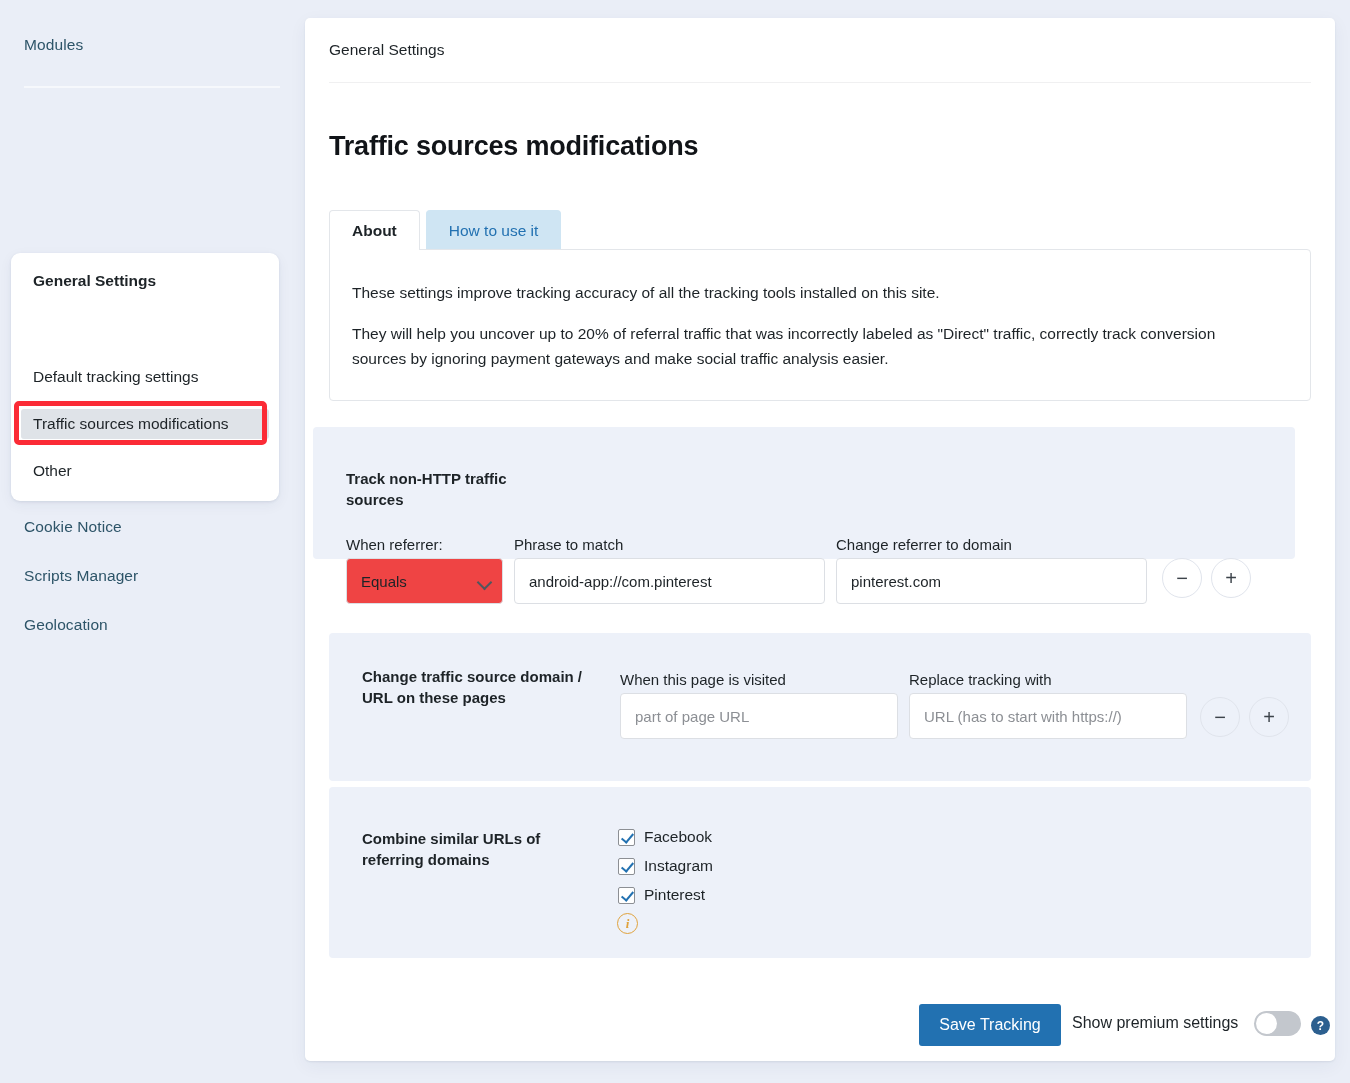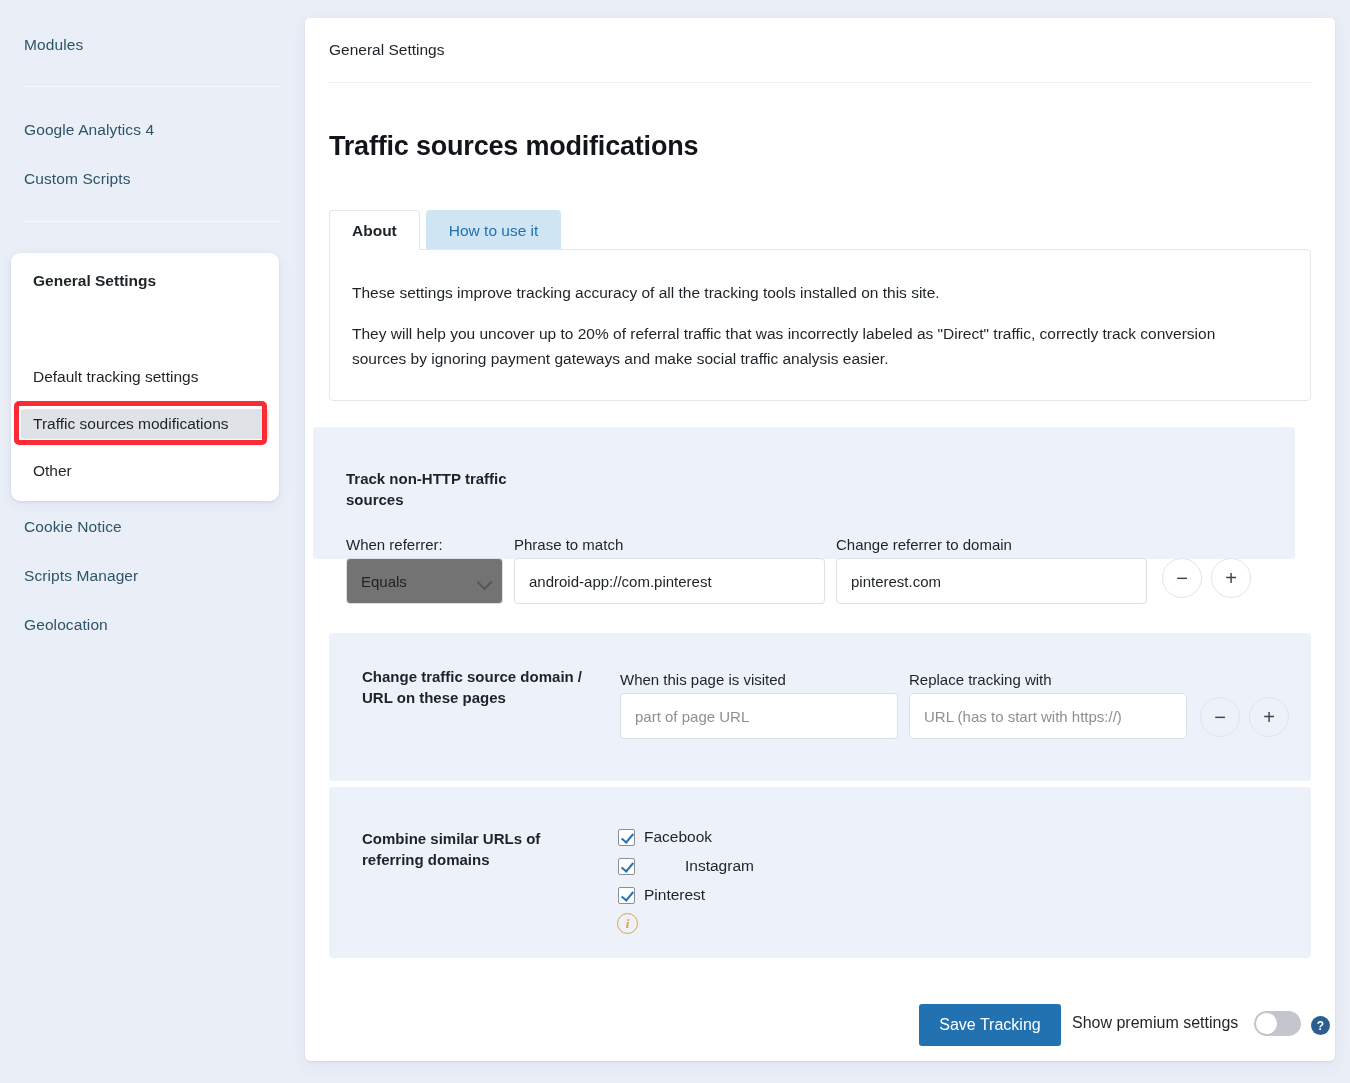--- a/index.html
+++ b/index.html
@@ -118,21 +118,21 @@
   .inp {
     position: absolute; background: #fff; border: 1px solid #dcdfe4;
     border-radius: 4px; font-family: "Liberation Sans", sans-serif;
     font-size: 15px; color: #1d2327; padding: 0 14px; outline: none;
   }
   .inp::placeholder { color: #8c8f94; }
 
   .sel-wrap { position: absolute; }
   .sel {
     width: 100%; height: 100%; appearance: none; -webkit-appearance: none;
-    background: #737373; border: 1px solid #dcdfe4; border-radius: 4px;
+    background: #ef4444; border: 1px solid #dcdfe4; border-radius: 4px;
     font-family: "Liberation Sans", sans-serif; font-size: 15px; color: #1d2327;
     padding: 0 34px 0 14px; outline: none; cursor: pointer;
   }
   .sel-chev {
     position: absolute; right: 13px; top: 50%; width: 11px; height: 11px;
     margin-top: -4px; border-right: 2px solid #50575e; border-bottom: 2px solid #50575e;
     transform: rotate(45deg); pointer-events: none;
   }
 
   .rbtn {
@@ -192,24 +192,20 @@
 
 <div id="root">
 
   <div class="sidebar">
 
     <div class="side-top">
       <div class="side-link side-modules">Modules</div>
     </div>
     <div class="side-divider" style="margin-top:29px;"></div>
 
-    <div class="side-sec2">
-      <div class="side-link side-ga4">Google Analytics 4</div>
-      <div class="side-link side-cs">Custom Scripts</div>
-    </div>
     <div class="side-divider"></div>
 
     <div class="submenu">
       <div class="submenu-title">General Settings</div>
       <div class="sub-item" id="sub1">
         <span>Default tracking settings</span>
       </div>
       <div class="sub-item active" id="sub2">
         <span>Traffic sources modifications</span>
       </div>
@@ -294,21 +290,21 @@
     </div>
 
     <div class="card" style="left:24px; top:769px; width:982px; height:171px;">
 
       <div class="card-label" style="left:33px; top:41px; width:215px;">Combine similar URLs of referring domains</div>
 
       <div class="cbrow" style="left:289px; top:41px;text-align:center;">
         <span class="cb"></span>
         <span class="cb-label">Facebook</span>
       </div>
-      <div class="cbrow" style="left:289px; top:70px;gap:41px;">
+      <div class="cbrow" style="left:289px; top:70px;">
         <span class="cb"></span>
         <span class="cb-label">Instagram</span>
       </div>
       <div class="cbrow" style="left:289px; top:99px;">
         <span class="cb"></span>
         <span class="cb-label">Pinterest</span>
       </div>
 
       <div class="info-icon" style="left:288px; top:126px;">
         <span>i</span>

